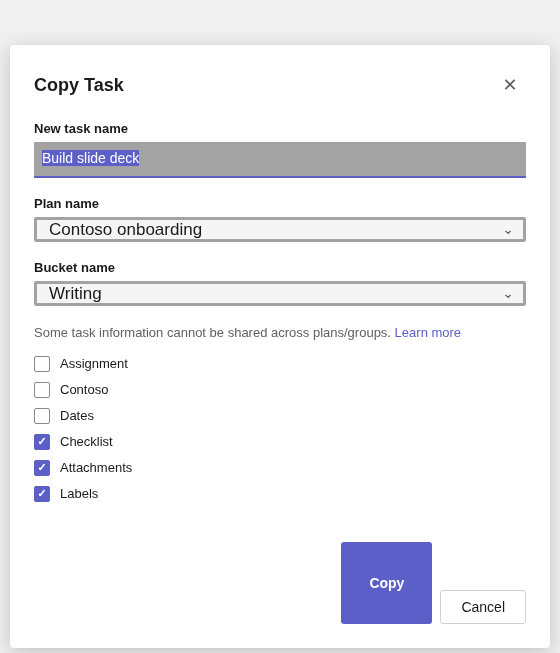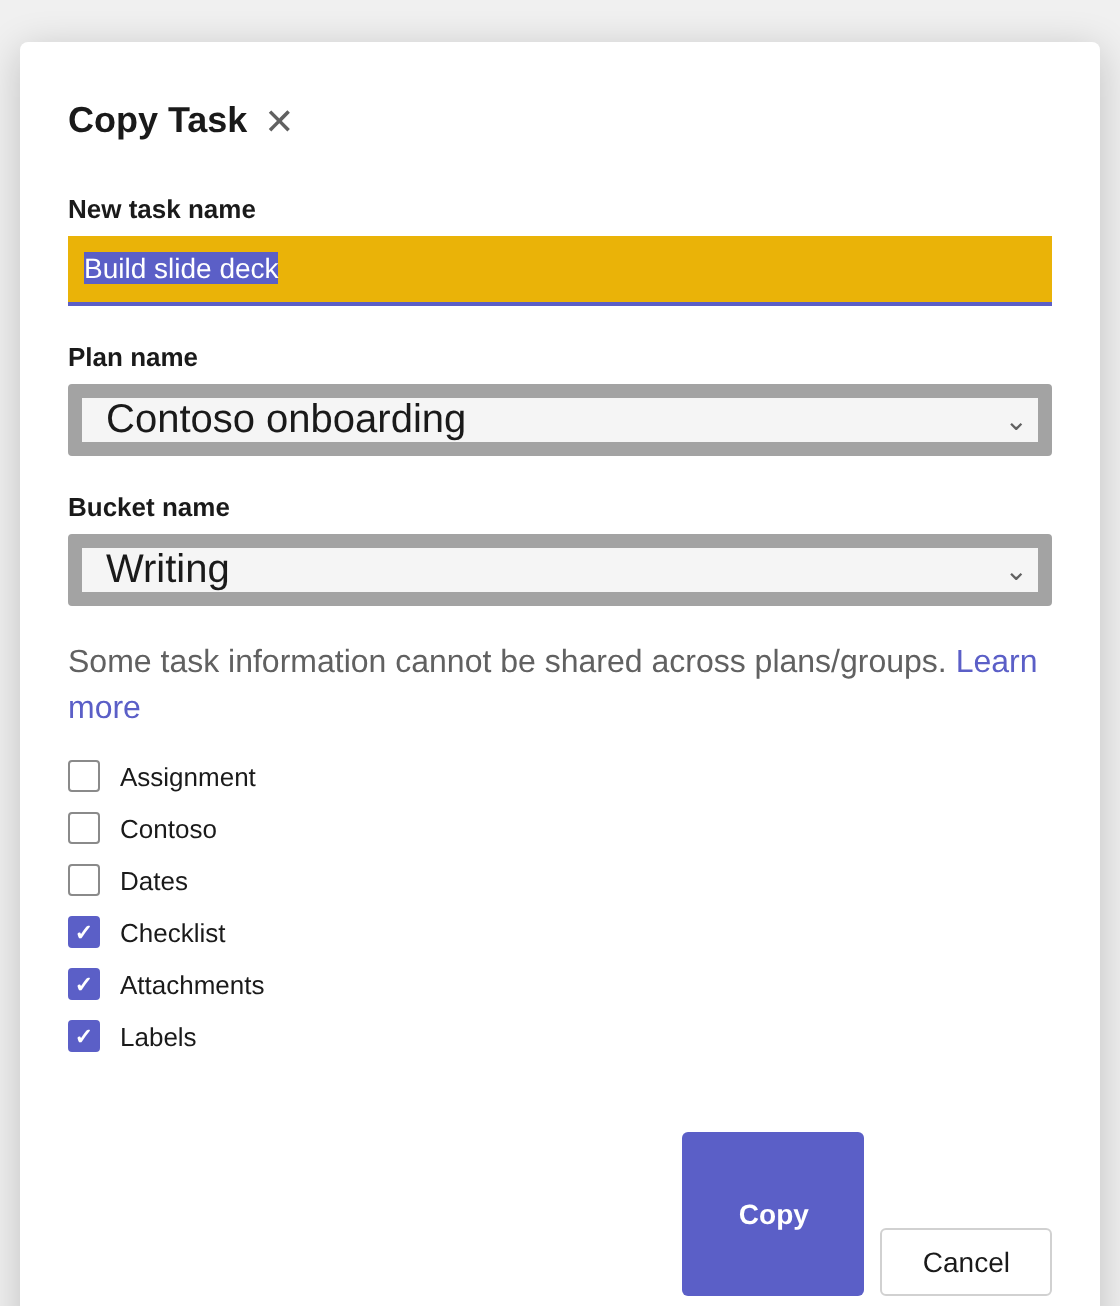--- a/index.html
+++ b/index.html
@@ -30,21 +30,21 @@
       background: #ffffff;
       border-radius: 4px;
       box-shadow: 0 4px 20px rgba(0,0,0,0.2);
       width: 540px;
       padding: 24px 24px 24px 24px;
       position: relative;
     }
 
     .dialog-header {
       display: flex;
-      justify-content: flex-start;
+      justify-content: space-between;
       align-items: center;
       margin-bottom: 20px;
     }
 
     .dialog-title {
       font-size: 18px;
       font-weight: 600;
       color: #1a1a1a;
     }
 
@@ -70,22 +70,22 @@
       font-size: 13px;
       font-weight: 600;
       color: #1a1a1a;
       margin-bottom: 6px;
       display: block;
     }
 
     .select-field {
       width: 100%;
       padding: 0 12px;
-      font-size: 20px;
-      border: 7px solid #a3a3a3;
+      font-size: 17px;
+      border: 3px solid #a3a3a3;
       background: #f5f5f5;
       outline: none;
       appearance: none;
       cursor: pointer;
       color: #1a1a1a;
       border-radius: 2px;
     }
 
     .select-wrapper {
       position: relative;
@@ -115,21 +115,21 @@
     }
 
     .include-title {
       font-size: 13px;
       font-weight: 600;
       color: #1a1a1a;
       margin-bottom: 6px;
     }
 
     .include-note {
-      font-size: 16px;
+      font-size: 13px;
       color: #616161;
       margin-bottom: 14px;
       line-height: 1.4;
     }
 
     .learn-more {
       color: #5b5fc7;
       text-decoration: none;
       cursor: pointer;
     }
@@ -210,21 +210,21 @@
       border: 1px solid #d1d1d1;
       padding: 8px 20px;
       font-size: 14px;
       font-weight: 400;
       cursor: pointer;
       border-radius: 3px;
       margin-top: 48px;
     }
 
     .input-highlight-wrapper {
-      background: #eab308;
+      background: #a3a3a3;
       border-bottom: 2px solid #5b5fc7;
       padding: 7px 8px;
       font-size: 14px;
       line-height: 1.4;
     }
 
     .input-highlight-text {
       background: #5b5fc7;
       color: white;
       display: inline;

